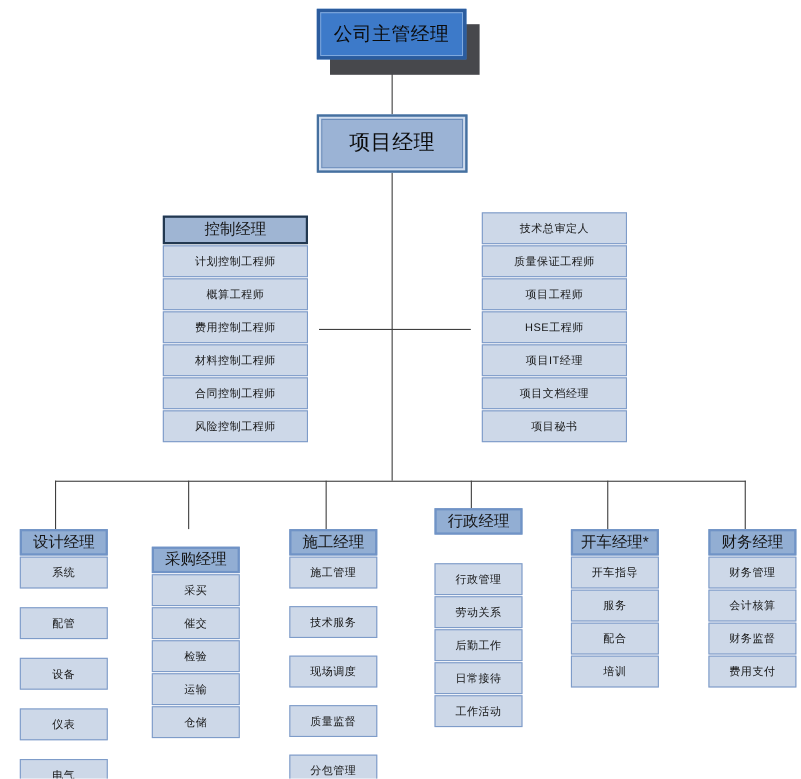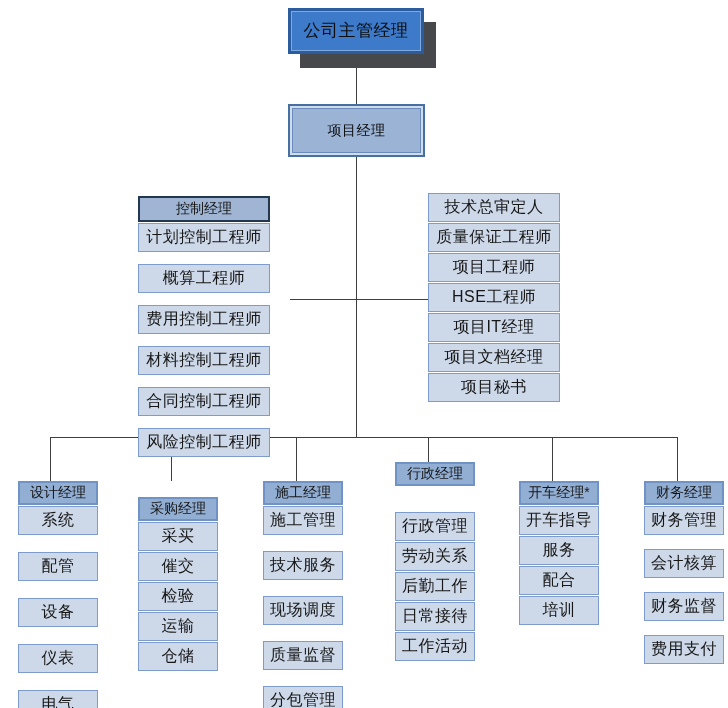--- a/index.html
+++ b/index.html
@@ -18,36 +18,36 @@
     left:288px; top:8px; width:136px; height:46px;
     background:#3d7ac9; border:3px solid #2b5c9e;
     box-shadow:12px 14px 0 #47484c, inset 0 0 0 1px #7fa9de;
     font-size:17px; color:#0b0b0b;
   }
   
   .pm-box {
     left:288px; top:104px; width:137px; height:53px;
     background:#9bb3d5; border:2px solid #45709f;
     box-shadow:inset 0 0 0 2px #cfdcee, inset 0 0 0 3px #6b8cba;
-    font-size:14px; color:#0b0b0b;
+    font-size:19px; color:#0b0b0b;
   }
   
   .col { position:absolute; display:flex; flex-direction:column; gap:1px; }
-  .col-mid   { width:132px; }
+  .col-mid   { width:132px;margin-left:10px; }
   .col-dept  { width:80px;padding-left:16px;  }
   .hdr {
     box-sizing:border-box; display:flex; align-items:center; justify-content:center;
     background:#92aed3; border:2px solid #7093c6; height:24px; font-size:14px;
   }
   .hdr-ctrl {
     background:#9fb5d3; border:2px solid #223850; height:26px;
   }
   .item {
     box-sizing:border-box; display:flex; align-items:center; justify-content:center;
-    background:#cdd8e8; border:1px solid #7e9cc9; height:29px; font-size:16px;
+    background:#cdd8e8; border:1px solid #7e9cc9; height:29px; font-size:10px;
     text-align:center; letter-spacing:0.5px;
   }
   .col-mid .item { height:29px; }
   
   .line { position:absolute; background:#3f3f3f; }
   .vline { width:1px; }
   .hline { height:1px; }
 </style>
 </head>
 <body>
@@ -67,21 +67,21 @@
 
   <div class="box root-box">
     <span>公司主管经理</span>
   </div>
   <div class="box pm-box">
     <span>项目经理</span>
   </div>
 
   <div class="col col-mid" style="left:138px; top:196px;">
     <div class="hdr hdr-ctrl">控制经理</div>
-    <div style="display:flex; flex-direction:column; gap:12px;">
+    <div style="display:flex; flex-direction:column; gap:1px;">
         <div class="item">计划控制工程师</div>
         <div class="item">概算工程师</div>
         <div class="item">费用控制工程师</div>
         <div class="item">材料控制工程师</div>
         <div class="item">合同控制工程师</div>
         <div class="item">风险控制工程师</div>
       </div>
   </div>
 
   <div class="col col-mid" style="left:428px; top:193px;">
@@ -141,21 +141,21 @@
     <div class="hdr">开车经理*</div>
     <div style="display:flex; flex-direction:column; gap:1px;">
         <div class="item">开车指导</div>
         <div class="item">服务</div>
         <div class="item">配合</div>
         <div class="item">培训</div>
       </div>
   </div>
   <div class="col col-dept" style="left:628px; top:481px;">
     <div class="hdr">财务经理</div>
-    <div style="display:flex; flex-direction:column; gap:14px;">
+    <div style="display:flex; flex-direction:column; gap:1px;">
         <div class="item">财务管理</div>
         <div class="item">会计核算</div>
         <div class="item">财务监督</div>
         <div class="item">费用支付</div>
       </div>
   </div>
 
 </div>
 
 </body></html>

